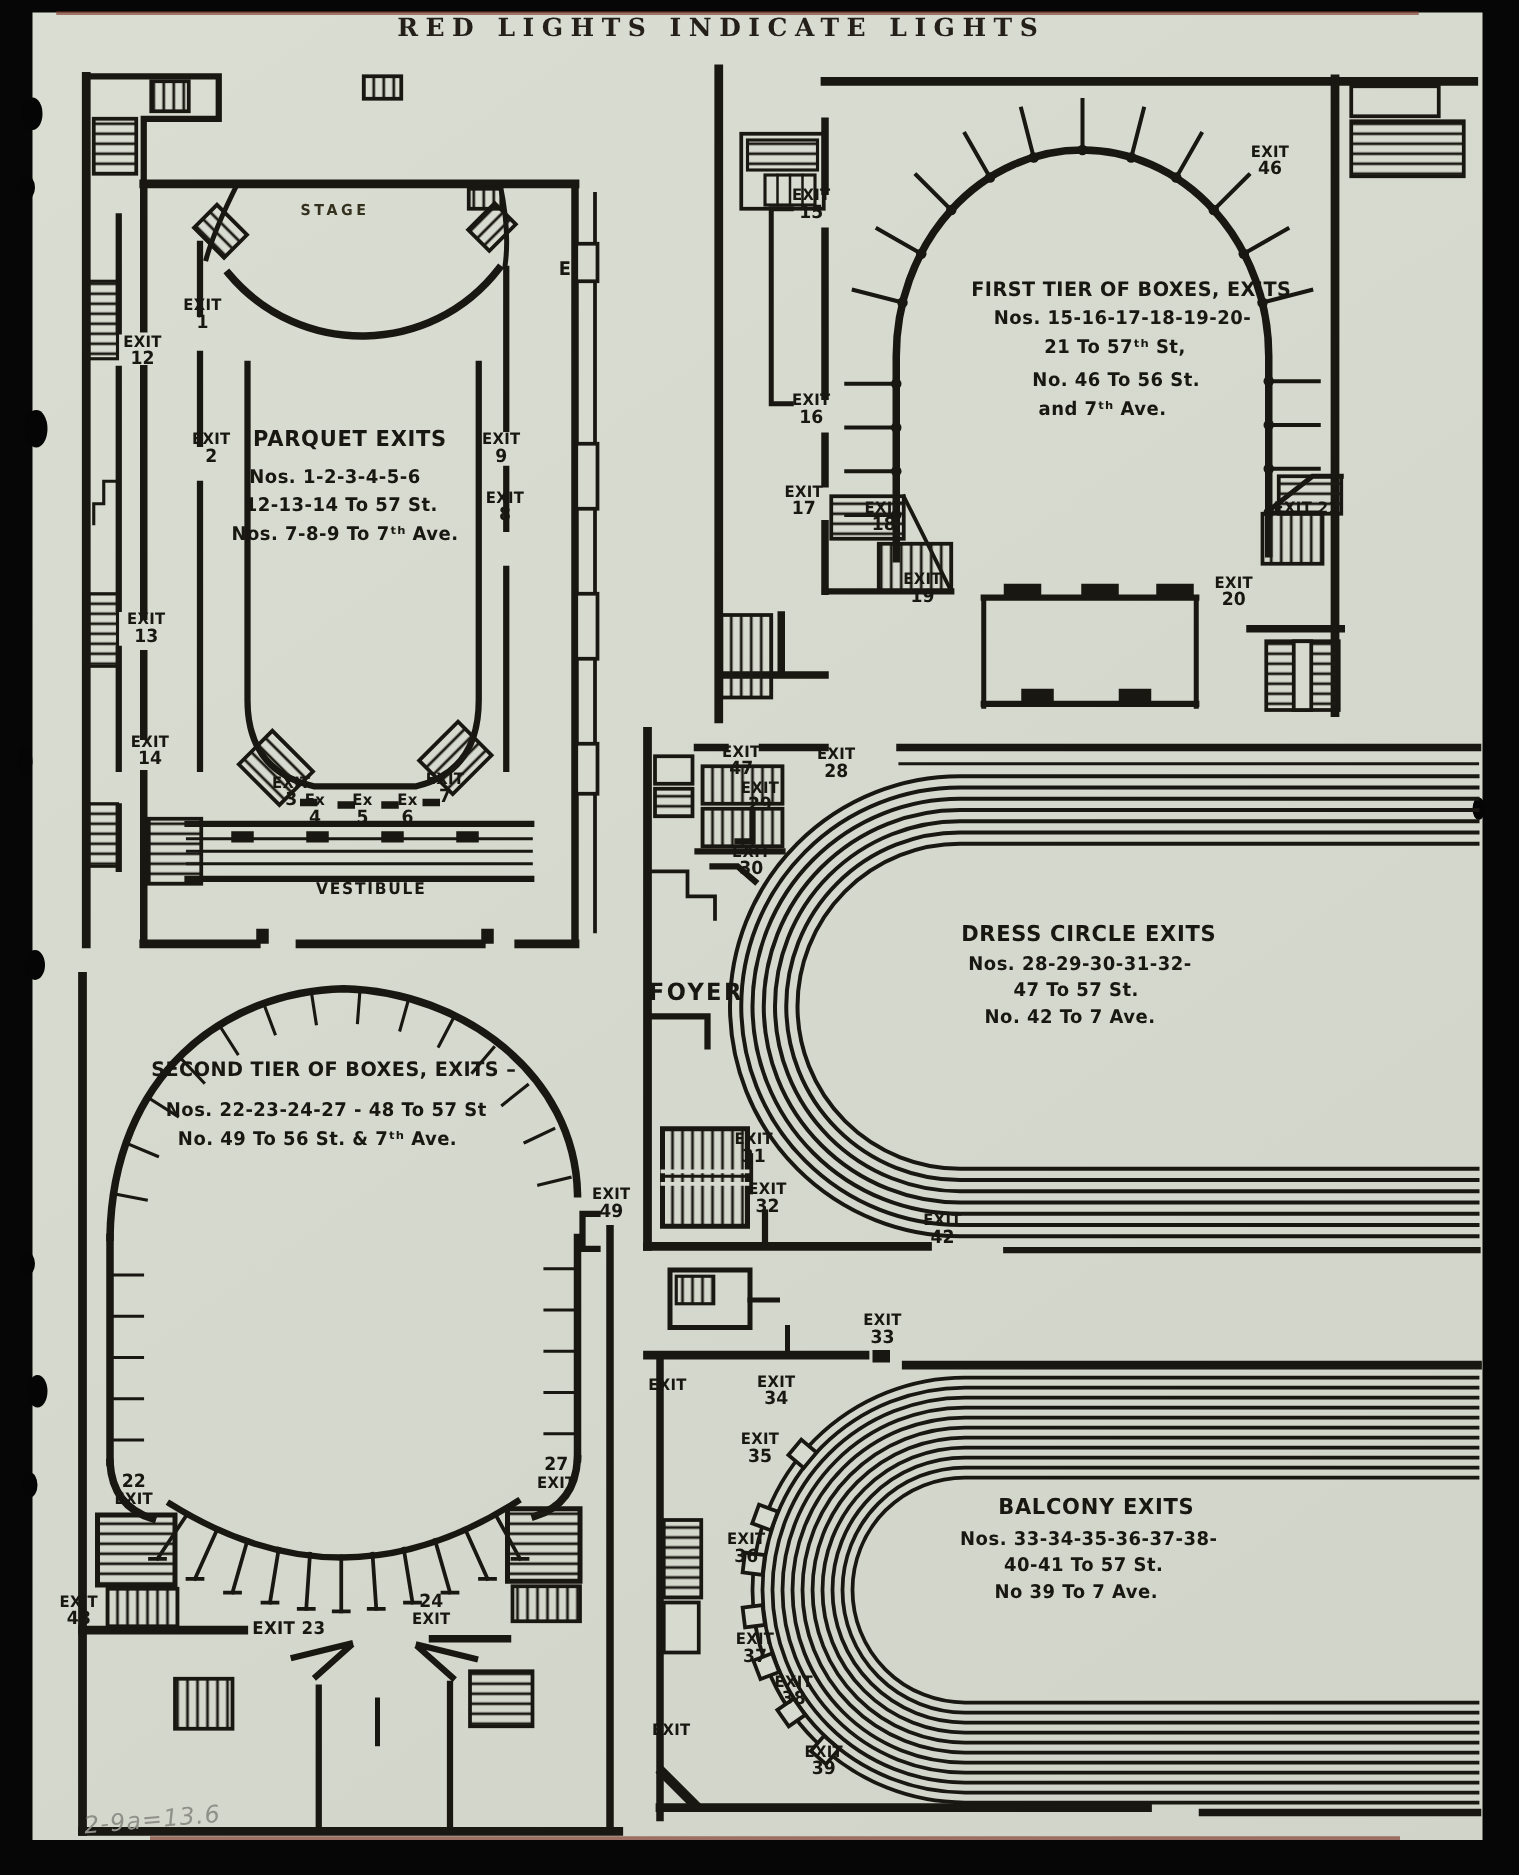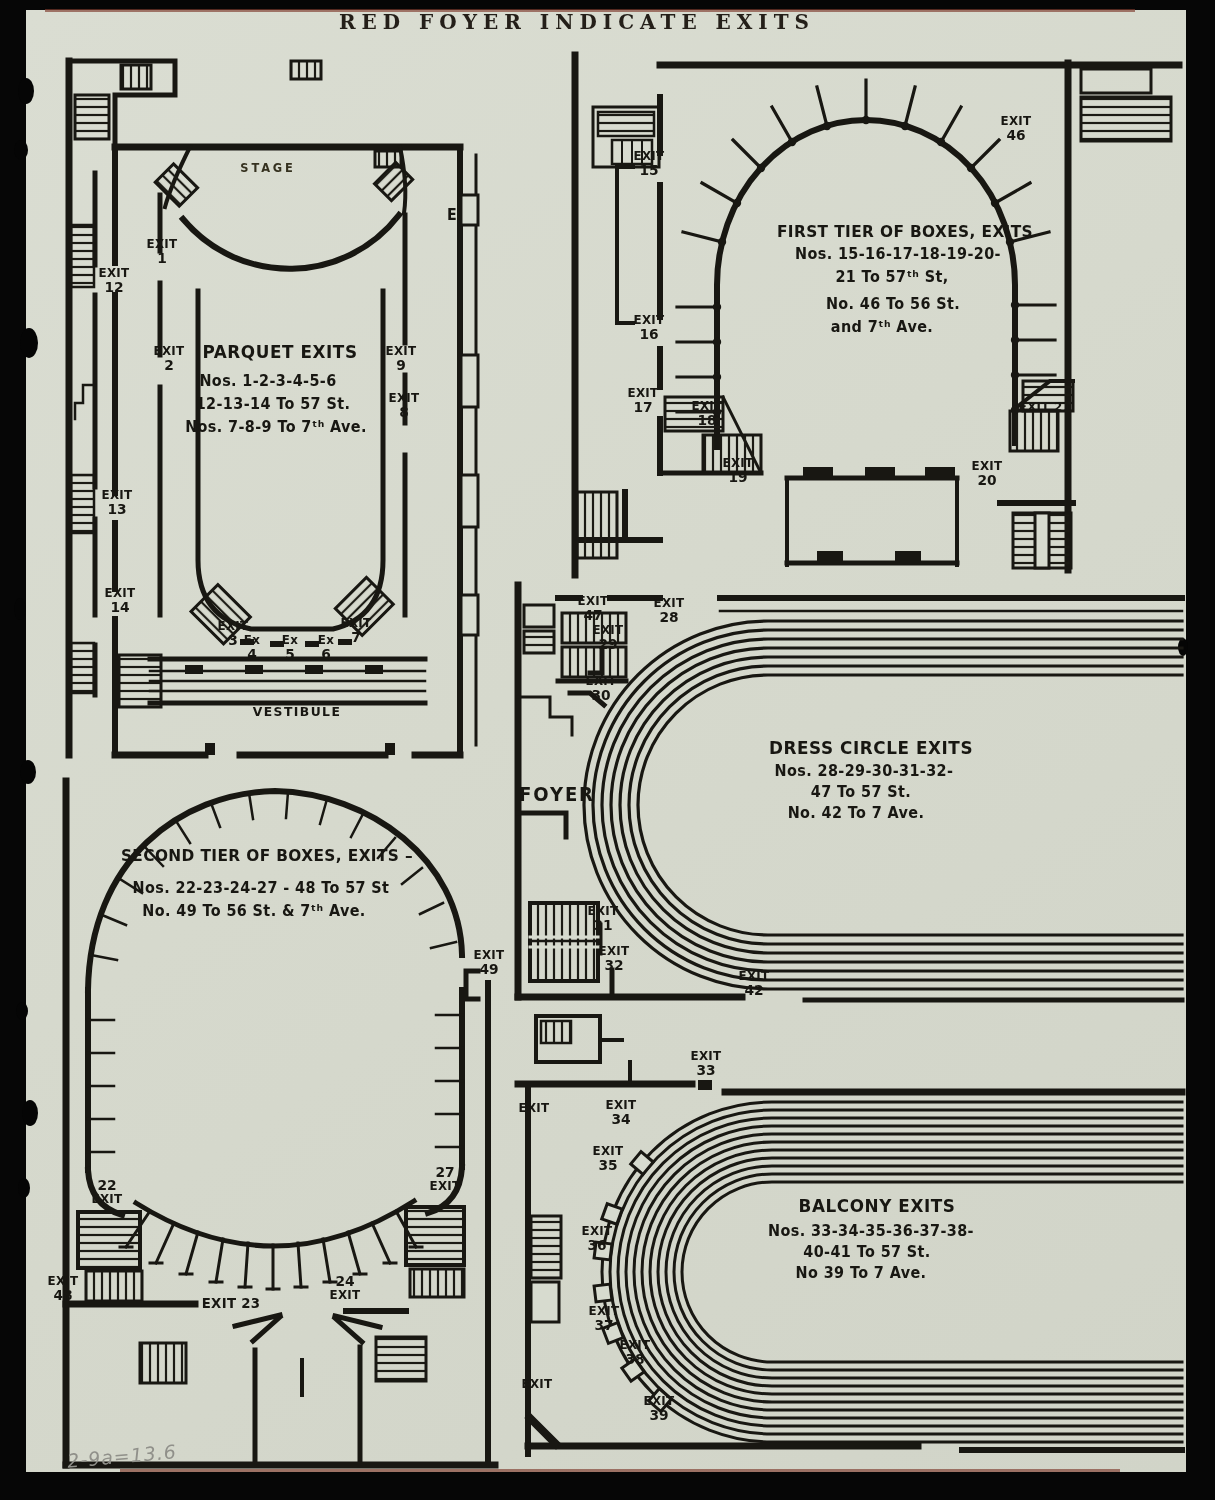--- a/index.html
+++ b/index.html
@@ -38,21 +38,21 @@
   <div class="tear" style="left:18px;top:78px;width:16px;height:26px;"></div>
   <div class="tear" style="left:14px;top:140px;width:14px;height:20px;"></div>
   <div class="tear" style="left:20px;top:328px;width:18px;height:30px;"></div>
   <div class="tear" style="left:14px;top:598px;width:12px;height:22px;"></div>
   <div class="tear" style="left:20px;top:760px;width:16px;height:24px;"></div>
   <div class="tear" style="left:16px;top:1002px;width:12px;height:18px;"></div>
   <div class="tear" style="left:22px;top:1100px;width:16px;height:26px;"></div>
   <div class="tear" style="left:18px;top:1178px;width:12px;height:20px;"></div>
   <div class="tear" style="left:1178px;top:638px;width:10px;height:18px;"></div>
 
-  <div class="hdr" style="left:577px;top:22px;">RED FOYER INDICATE EXITS</div>
+  <div class="hdr" style="left:577px;top:22px;">RED LIGHTS INDICATE LIGHTS</div>
 
   <svg class="plan" style="left:55px;top:55px;" width="430" height="720" viewBox="0 0 430 720">
     <defs>
       <pattern id="p1h" width="8" height="8" patternUnits="userSpaceOnUse">
           <path d="M0,4 H8" stroke="#1b1a14" stroke-width="2.2"></path>
         </pattern>
       <pattern id="p1v" width="8" height="8" patternUnits="userSpaceOnUse">
           <path d="M4,0 V8" stroke="#1b1a14" stroke-width="2.2"></path>
         </pattern>
     </defs>

